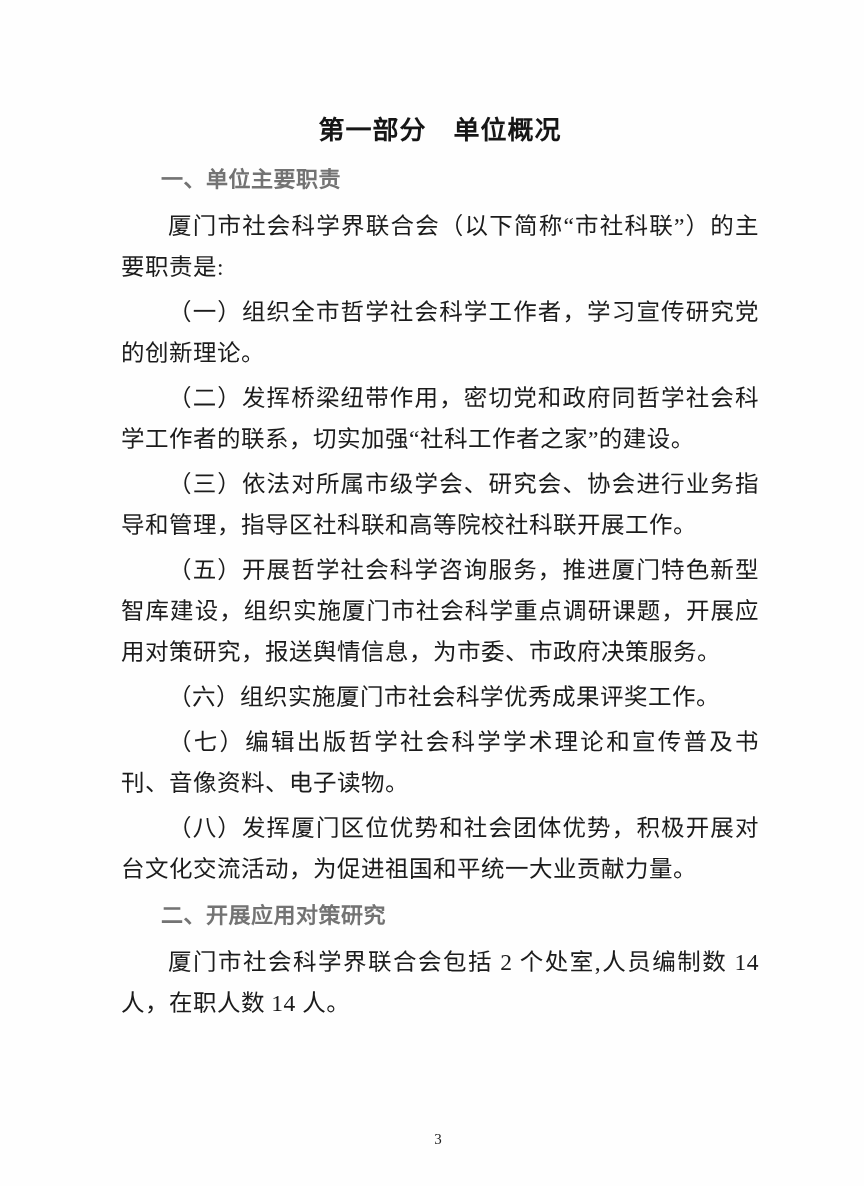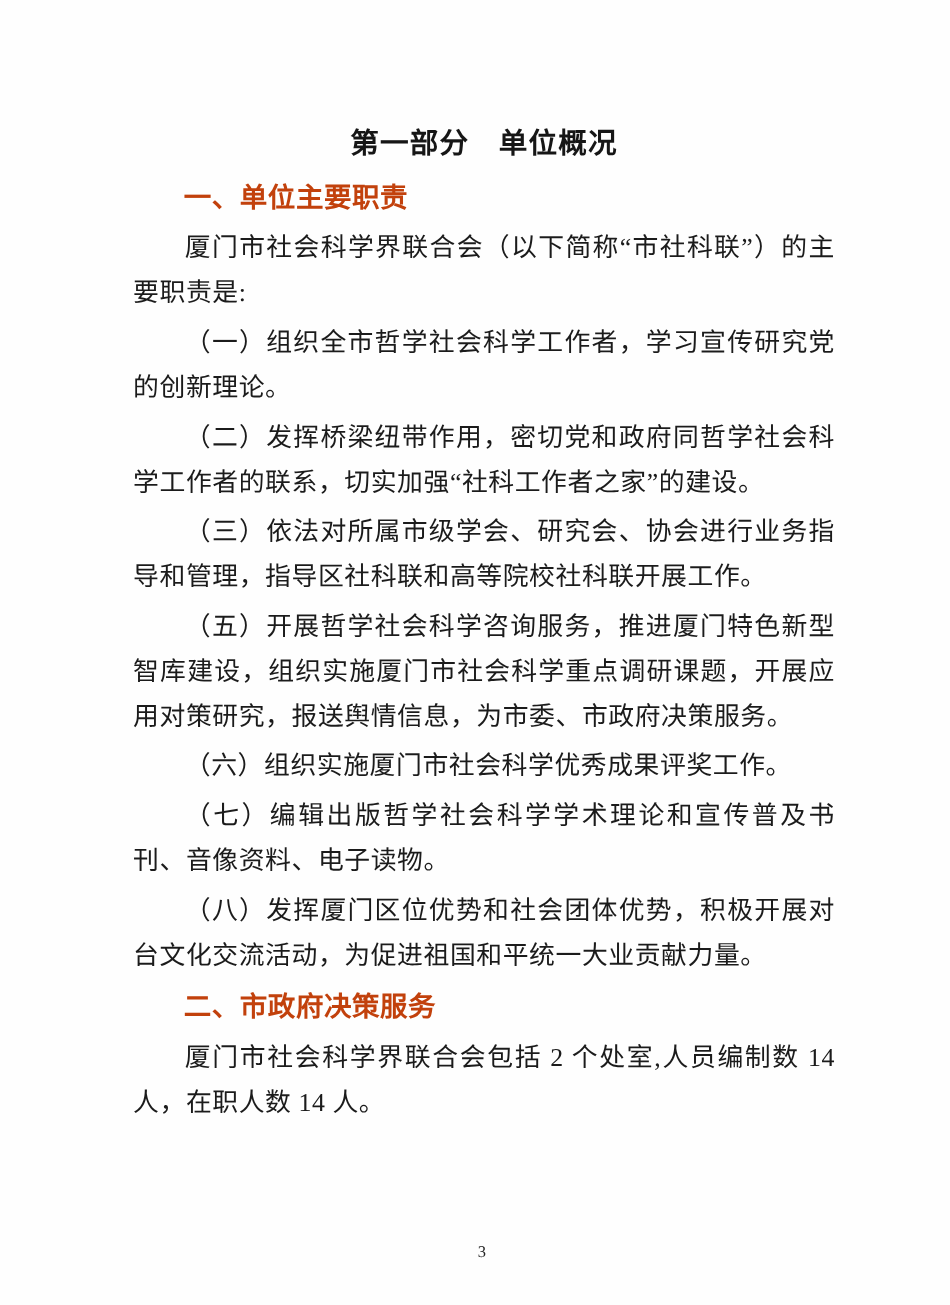--- a/index.html
+++ b/index.html
@@ -29,25 +29,25 @@
     font-size: 26px;
     line-height: 48px;
     text-align: center;
     letter-spacing: 1px;
     margin: 0 0 4px 0;
     color: #161616;
   }
   .sec-heading {
     font-family: "Liberation Sans", "DejaVu Sans", sans-serif;
     font-weight: bold;
-    font-size: 25px;
+    font-size: 22px;
     line-height: 44px;
     margin: 0;
     text-indent: 2em;
-    color: #c2410c;
+    color: #737373;
     letter-spacing: 0.5px;
   }
   .para {
     font-size: 23.5px;
     line-height: 41px;
     margin: 4px;
     text-indent: 2em;
     text-align: justify;
     letter-spacing: 0.5px;
   }
@@ -74,20 +74,20 @@
 
     <p class="para">厦门市社会科学界联合会（以下简称“市社科联”）的主要职责是:</p>
     <p class="para">（一）组织全市哲学社会科学工作者，学习宣传研究党的创新理论。</p>
     <p class="para">（二）发挥桥梁纽带作用，密切党和政府同哲学社会科学工作者的联系，切实加强“社科工作者之家”的建设。</p>
     <p class="para">（三）依法对所属市级学会、研究会、协会进行业务指导和管理，指导区社科联和高等院校社科联开展工作。</p>
     <p class="para">（五）开展哲学社会科学咨询服务，推进厦门特色新型智库建设，组织实施厦门市社会科学重点调研课题，开展应用对策研究，报送舆情信息，为市委、市政府决策服务。</p>
     <p class="para">（六）组织实施厦门市社会科学优秀成果评奖工作。</p>
     <p class="para">（七）编辑出版哲学社会科学学术理论和宣传普及书刊、音像资料、电子读物。</p>
     <p class="para">（八）发挥厦门区位优势和社会团体优势，积极开展对台文化交流活动，为促进祖国和平统一大业贡献力量。</p>
 
-    <h2 class="sec-heading">二、市政府决策服务</h2>
+    <h2 class="sec-heading">二、开展应用对策研究</h2>
 
     <p class="para">厦门市社会科学界联合会包括 2 个处室,人员编制数 14 人，在职人数 14 人。</p>
 
   </div>
 
   <div class="footer">3</div>
 </div>
 
 </body></html>

